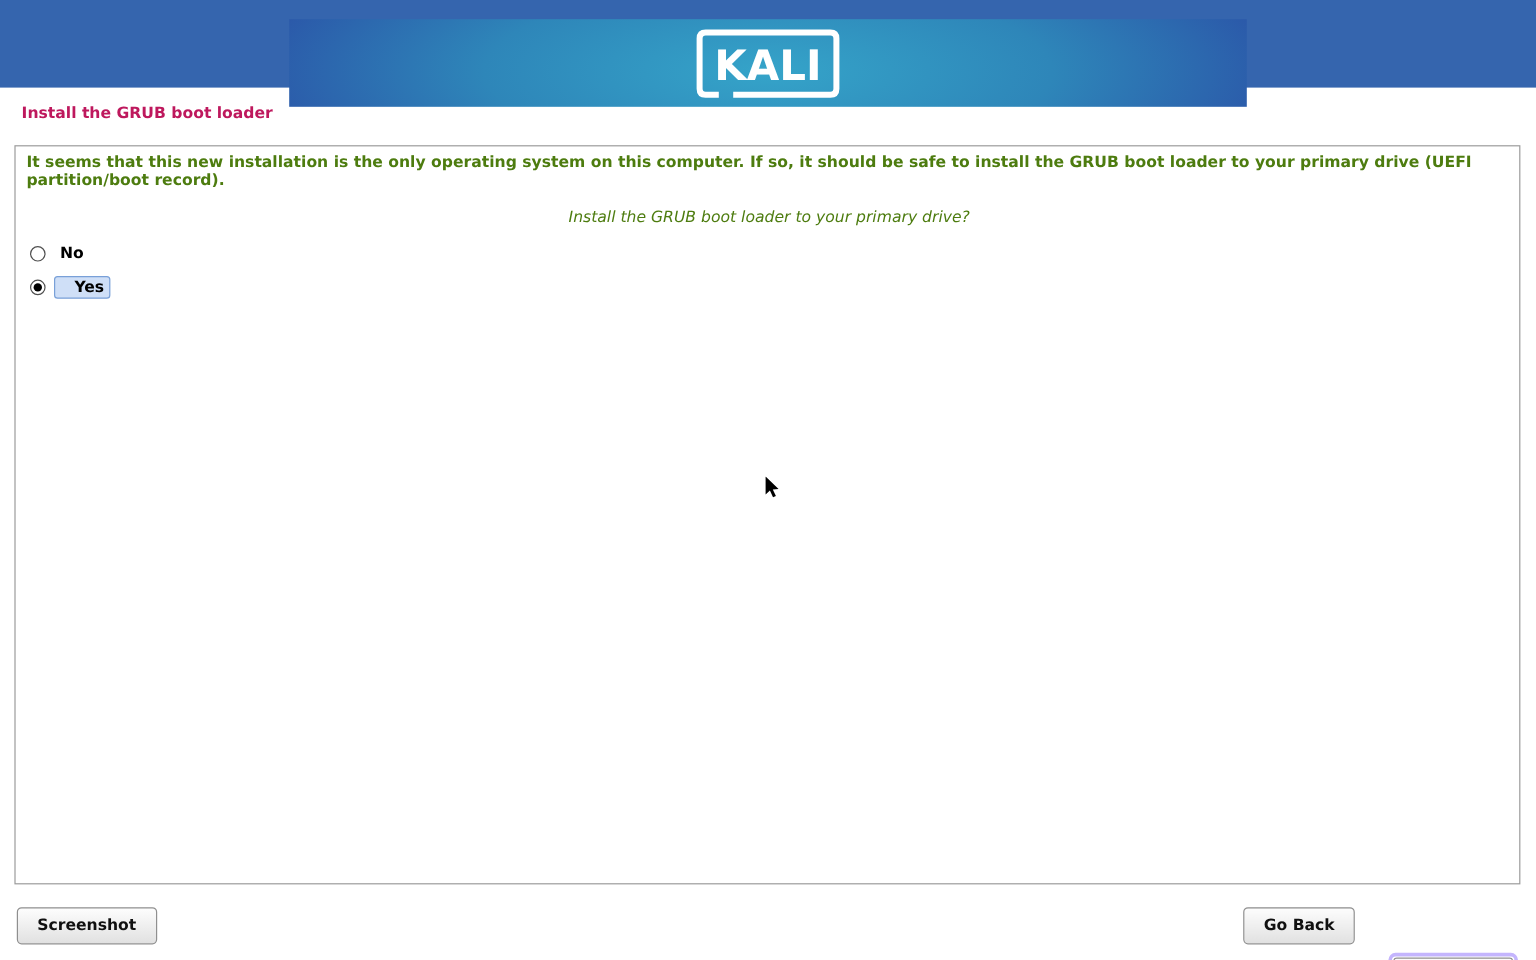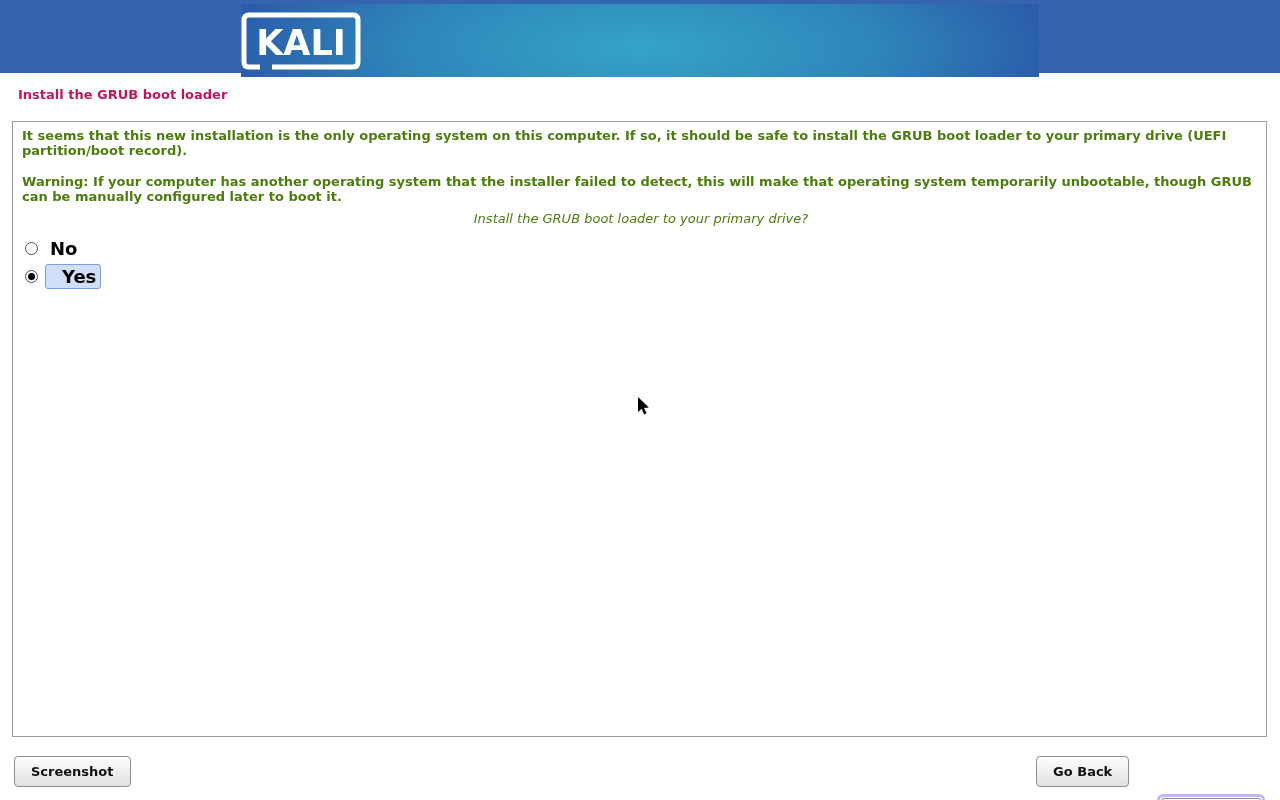--- a/index.html
+++ b/index.html
@@ -12,24 +12,24 @@
     position:relative;
   }
 
   
   .banner {
     height:73px;
     background:#3565ae;
     position:relative;
   }
   .banner-center {
-    position:absolute; left:50%; top:4px; transform:translateX(-50%);
+    position:absolute; left:50%; top:16px; transform:translateX(-50%);
     width:798px; height:100%;
     background:radial-gradient(ellipse 430px 130px at 50% 60%, #35a4c9 0%, #2e86b9 55%, #2b58a9 100%);
-    display:flex; align-items:center; 
+    display:flex; align-items:center; justify-content:center;
   }
 
   
   .page-title {
     margin:14px 0 0 18px;
     font-size:13px;
     font-weight:bold;
     color:#be185d;
   }
 
@@ -72,21 +72,21 @@
     display:flex; align-items:center; justify-content:center;
     flex:none;
   }
   .radio.checked::after {
     content:"";
     width:7px; height:7px;
     border-radius:50%;
     background:#000;
   }
   .option-label {
-    font-size:18px;
+    font-size:13px;
     font-weight:bold;
     color:#000;
     padding:1px 4px;
     border:1px solid transparent;
     border-radius:3px;
   }
   .option.selected .option-label {
     background:#cfdff7;
     border-color:#79a0d8;
     padding-left:16px;
@@ -139,21 +139,20 @@
       <path d="M 31 55 H 112 Q 117 55 117 50 V 8 Q 117 3 112 3 H 8 Q 3 3 3 8 V 50 Q 3 55 8 55 H 19" fill="none" stroke="#ffffff" stroke-width="5" stroke-linecap="butt"></path>
       <text x="60" y="43" text-anchor="middle" font-family="DejaVu Sans, Liberation Sans, sans-serif" font-size="35" font-weight="bold" fill="#ffffff">KALI</text>
     </svg>
   </div>
 </div>
 
 <div class="page-title">Install the GRUB boot loader</div>
 
 <div class="content-box">
   <p>It seems that this new installation is the only operating system on this computer. If so, it should be safe to install the GRUB boot loader to your primary drive (UEFI partition/boot record).</p>
-  <p class="para2">Warning: If your computer has another operating system that the installer failed to detect, this will make that operating system temporarily unbootable, though GRUB can be manually configured later to boot it.</p>
   <p class="question">Install the GRUB boot loader to your primary drive?</p>
 
   <div class="option">
     <span class="radio"></span>
     <span class="option-label">No</span>
   </div>
 
   <div class="option selected">
     <span class="radio checked"></span>
     <span class="option-label">Yes</span>

